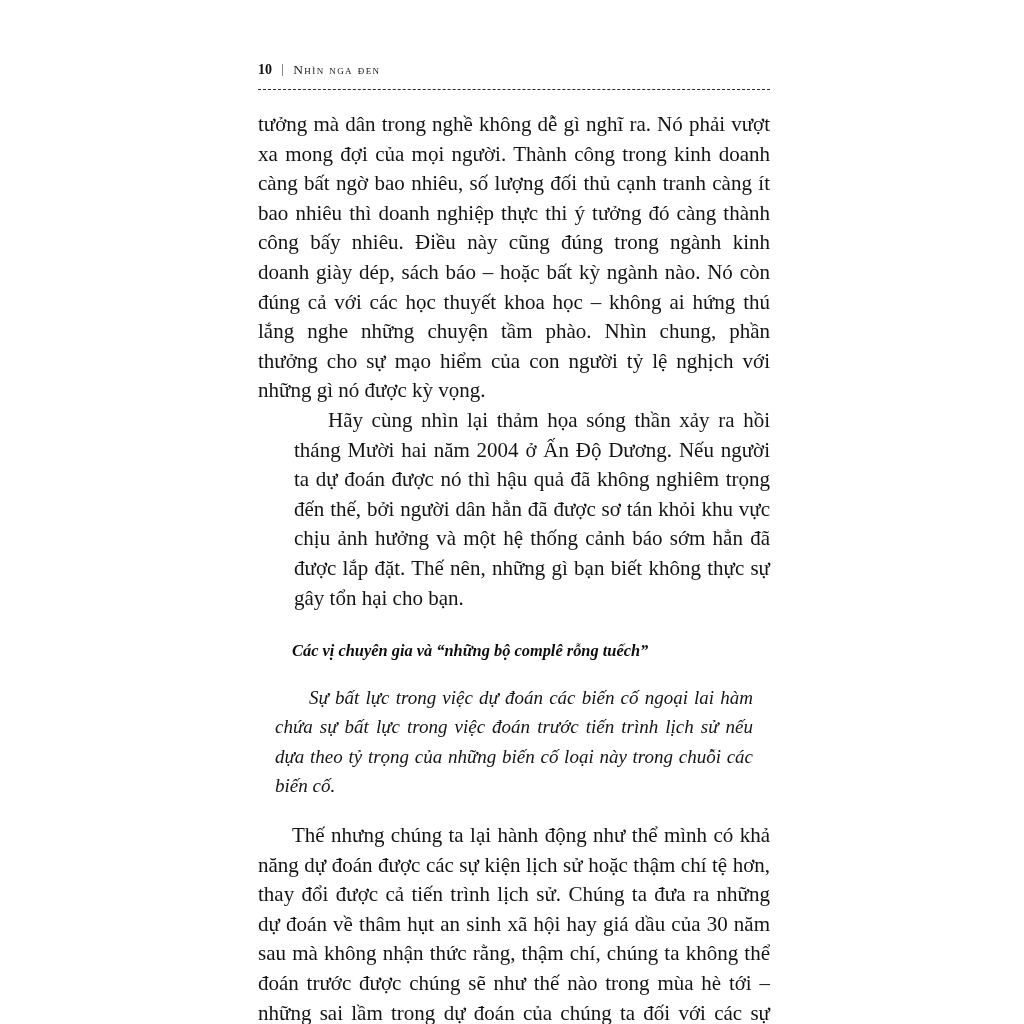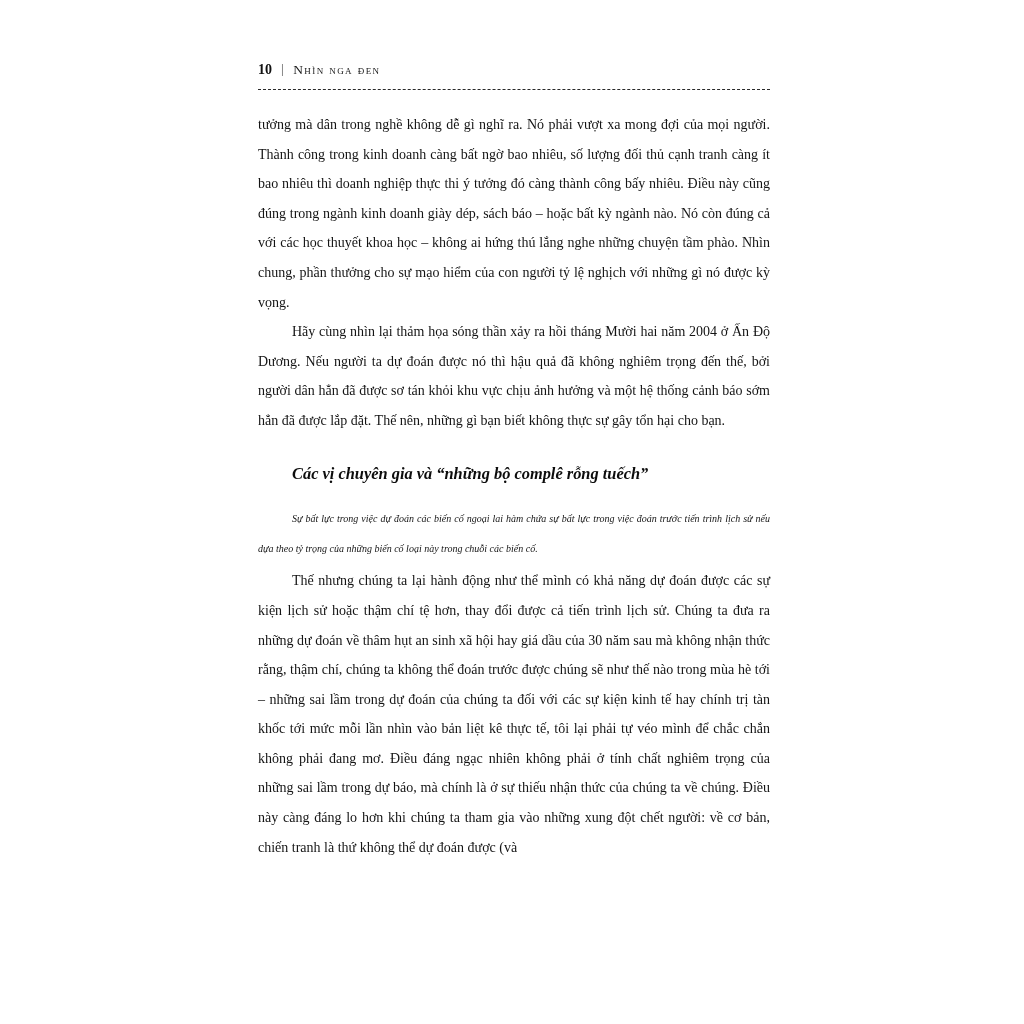--- a/index.html
+++ b/index.html
@@ -50,45 +50,46 @@
     color: #161616;
   }
   .dash-rule {
     width: 100%;
     height: 0;
     border-top: 1.4px dashed #2a2a2a;
     margin: 0 0 20px 0;
   }
   p.body {
     margin: 0;
-    font-size: 14px;
+    font-size: 21px;
     line-height: 29.6px;
     text-align: justify;
     text-justify: inter-word;
     color: #141414;
     hyphens: none;
   }
   p.body + p.body {
     margin-top: 0;
+    margin-left: 36px;
   }
   p.indent {
     text-indent: 34px;
   }
   h2.subhead {
     margin: 23px 0 16px 0;
     font-size: 16.4px;
     line-height: 29.6px;
     font-weight: bold;
     font-style: italic;
     text-indent: 34px;
     color: #0d0d0d;
   }
   p.quote {
-    margin: 0;
-    font-size: 10px;
+    margin: 17px;
+    font-size: 19px;
     line-height: 29.6px;
     font-style: italic;
     text-align: justify;
     text-indent: 34px;
     color: #141414;
   }
   .gap-small { height: 3px; }
 </style>
 </head>
 <body>

